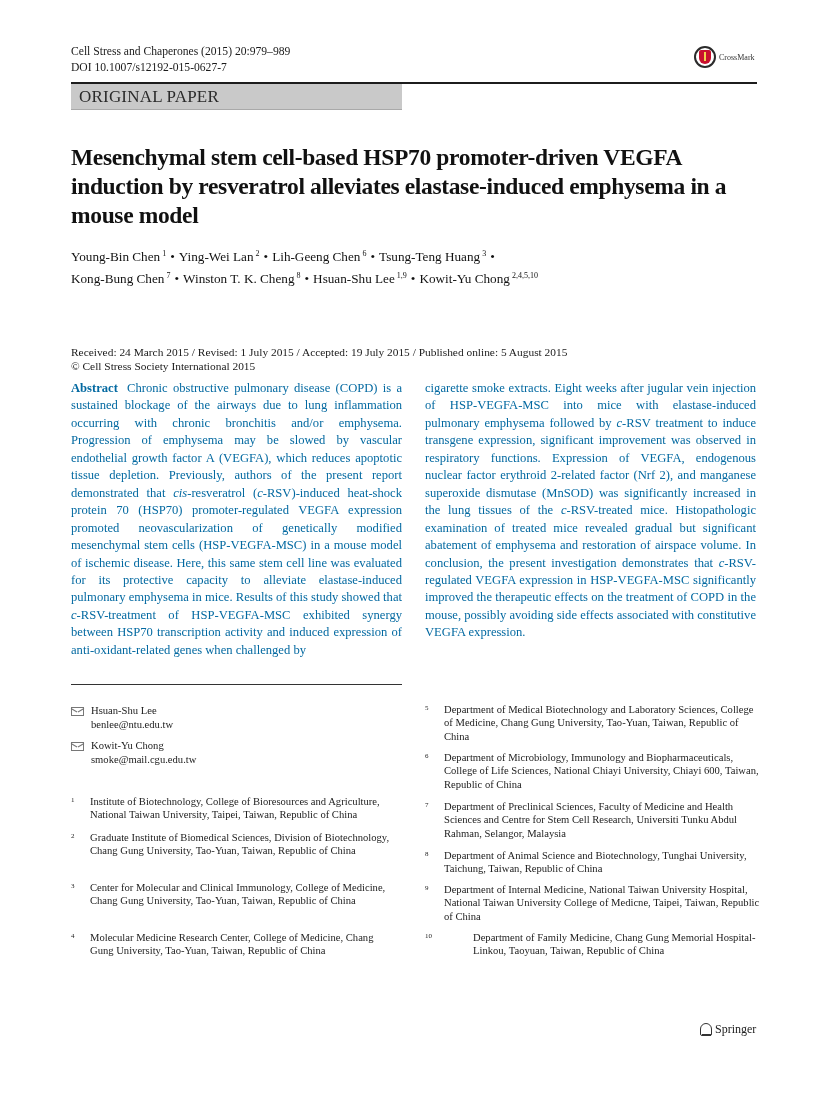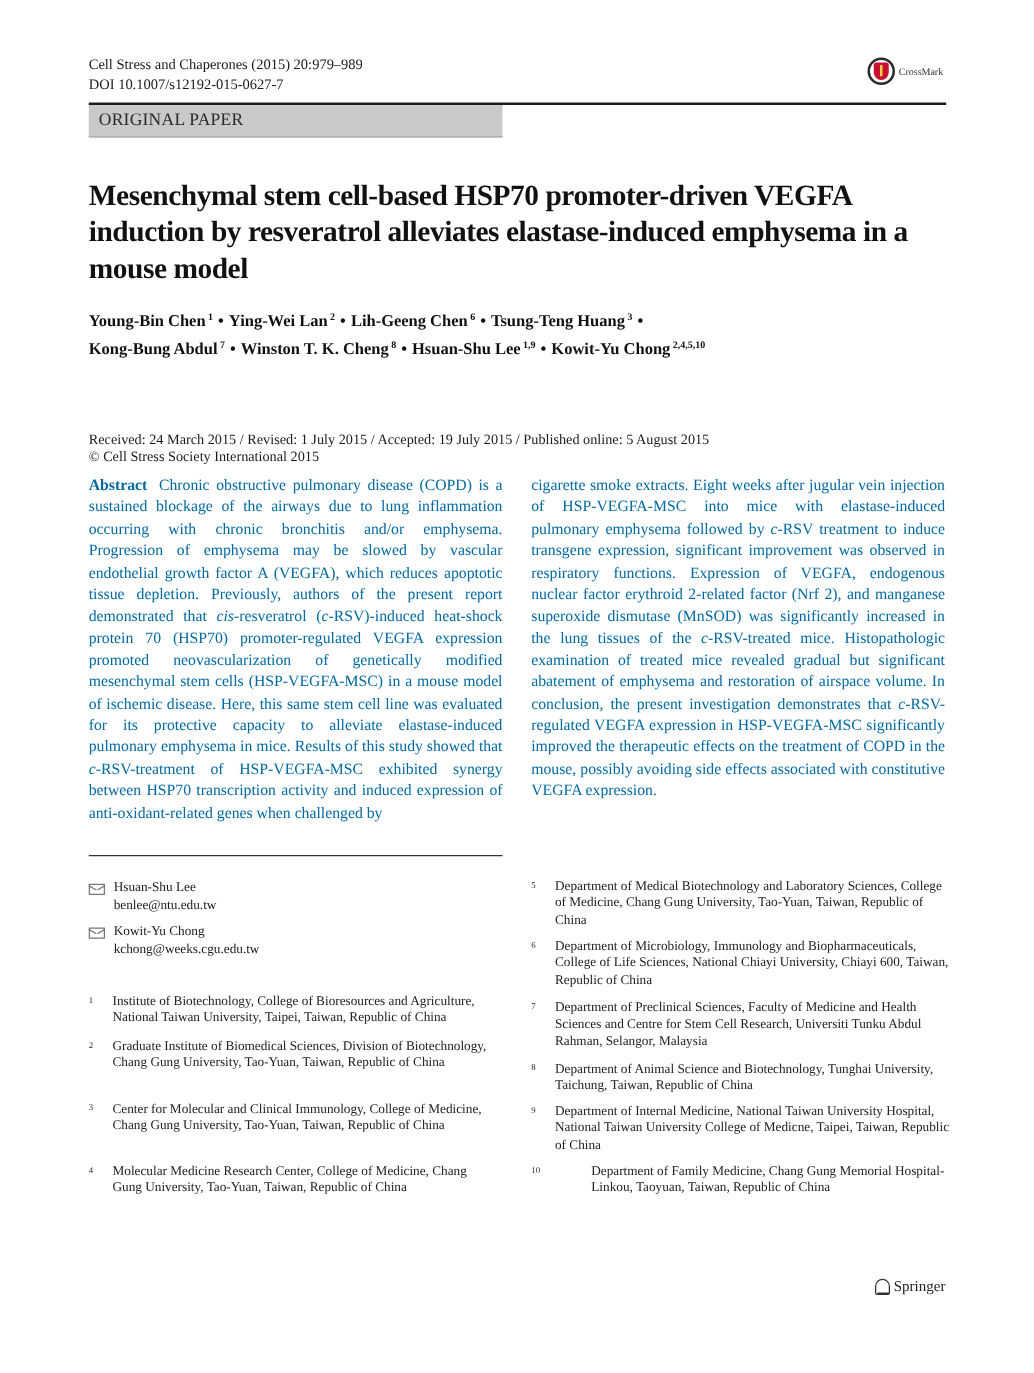--- a/index.html
+++ b/index.html
@@ -31,38 +31,38 @@
       content: ""; position: absolute; left: 5px; top: 2px; width: 2px; height: 9px; background: #f2d24b;
     }
     .crossmark-label { font-size: 8px; color: #333; font-family: "Liberation Serif", serif; }
 
     .top-rule { left: 71px; top: 82px; width: 686px; height: 2px; background: #1c1c1c; }
     .banner {
       left: 71px; top: 84px; width: 331px; height: 26px;
       background: #c9c9c9;
       border-bottom: 1px solid #a9a9a9;
       padding-left: 8px;
-      font-size: 14px; line-height: 25px; letter-spacing: 0.2px;
+      font-size: 17px; line-height: 25px; letter-spacing: 0.2px;
       color: #2a2a2a;
     }
 
     
     .title {
       left: 71px; top: 143px; width: 690px;
       font-family: "Liberation Serif", serif;
       font-weight: bold;
       font-size: 23.5px; line-height: 29px;
       letter-spacing: -0.35px;
       color: #111;
     }
 
     
     .authors {
       left: 71px; top: 244px; width: 690px;
-      font-weight: bold; font-size: 13.2px; line-height: 19px; color: #111;
+      font-weight: normal; font-size: 13.2px; line-height: 19px; color: #111;
     }
     .authors sup { font-size: 8px; vertical-align: 5px; margin-left: 2px; }
     .authors .sep { margin: 0 4px; }
 
     
     .dates { left: 71px; top: 345px; font-size: 11.4px; line-height: 14px; white-space: nowrap; }
     .copyright { left: 71px; top: 359px; font-size: 11.4px; line-height: 14px; }
 
     
     .col {
@@ -120,21 +120,21 @@
   <span class="crossmark-label">CrossMark</span>
 </div>
 
 <div class="abs top-rule"></div>
 <div class="abs banner">ORIGINAL PAPER</div>
 
 <h1 class="abs title">Mesenchymal stem cell-based HSP70 promoter-driven VEGFA induction by resveratrol alleviates elastase-induced emphysema in a mouse model</h1>
 
 <div class="abs authors">
   <span><span>Young-Bin Chen</span><sup>1</sup></span><span class="sep">•</span><span><span>Ying-Wei Lan</span><sup>2</sup></span><span class="sep">•</span><span><span>Lih-Geeng Chen</span><sup>6</sup></span><span class="sep">•</span><span><span>Tsung-Teng Huang</span><sup>3</sup></span><span class="sep">•</span><br>
-  <span><span>Kong-Bung Abdul</span><sup>7</sup></span><span class="sep">•</span><span><span>Winston T. K. Cheng</span><sup>8</sup></span><span class="sep">•</span><span><span>Hsuan-Shu Lee</span><sup>1,9</sup></span><span class="sep">•</span><span><span>Kowit-Yu Chong</span><sup>2,4,5,10</sup></span>
+  <span><span>Kong-Bung Chen</span><sup>7</sup></span><span class="sep">•</span><span><span>Winston T. K. Cheng</span><sup>8</sup></span><span class="sep">•</span><span><span>Hsuan-Shu Lee</span><sup>1,9</sup></span><span class="sep">•</span><span><span>Kowit-Yu Chong</span><sup>2,4,5,10</sup></span>
 </div>
 
 <div class="abs dates">Received: 24 March 2015 / Revised: 1 July 2015 / Accepted: 19 July 2015 / Published online: 5 August 2015</div>
 <div class="abs copyright">© Cell Stress Society International 2015</div>
 
 <div class="abs col col-left">
   <span class="abstract-label">Abstract</span><span> Chronic obstructive pulmonary disease (COPD) is a sustained blockage of the airways due to lung inflammation occurring with chronic bronchitis and/or emphysema. Progression of emphysema may be slowed by vascular endothelial growth factor A (VEGFA), which reduces apoptotic tissue depletion. Previously, authors of the present report demonstrated that </span><i>cis</i><span>-resveratrol (</span><i>c</i><span>-RSV)-induced heat-shock protein 70 (HSP70) promoter-regulated VEGFA expression promoted neovascularization of genetically modified mesenchymal stem cells (HSP-VEGFA-MSC) in a mouse model of ischemic disease. Here, this same stem cell line was evaluated for its protective capacity to alleviate elastase-induced pulmonary emphysema in mice. Results of this study showed that </span><i>c</i><span>-RSV-treatment of HSP-VEGFA-MSC exhibited synergy between HSP70 transcription activity and induced expression of anti-oxidant-related genes when challenged by</span>
 </div>
 
 <div class="abs col col-right">
@@ -148,21 +148,21 @@
     <span class="envelope"></span>
     <div>
       <div>Hsuan-Shu Lee</div>
       <div>benlee@ntu.edu.tw</div>
     </div>
   </div>
   <div class="corr-item" style="margin-top:8px;">
     <span class="envelope"></span>
     <div>
       <div>Kowit-Yu Chong</div>
-      <div>kchong@weeks.cgu.edu.tw</div>
+      <div>smoke@mail.cgu.edu.tw</div>
     </div>
   </div>
 </div>
 
 <div class="abs aff" style="left:71px; top:795px;">
   <span class="aff-num">1</span>
     <span class="aff-text">Institute of Biotechnology, College of Bioresources and Agriculture, National Taiwan University, Taipei, Taiwan, Republic of China</span>
 </div>
 <div class="abs aff" style="left:71px; top:831px;">
   <span class="aff-num">2</span>

